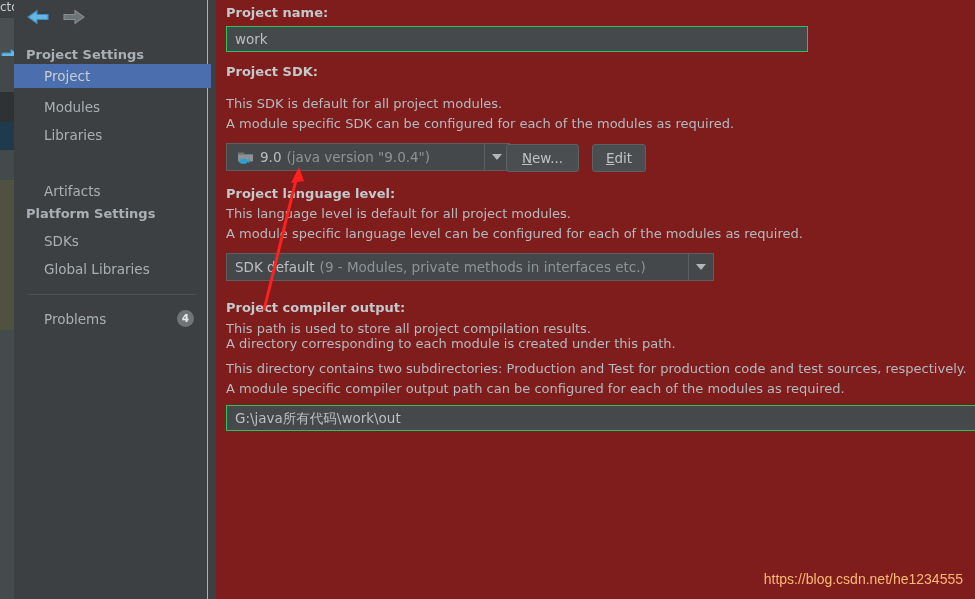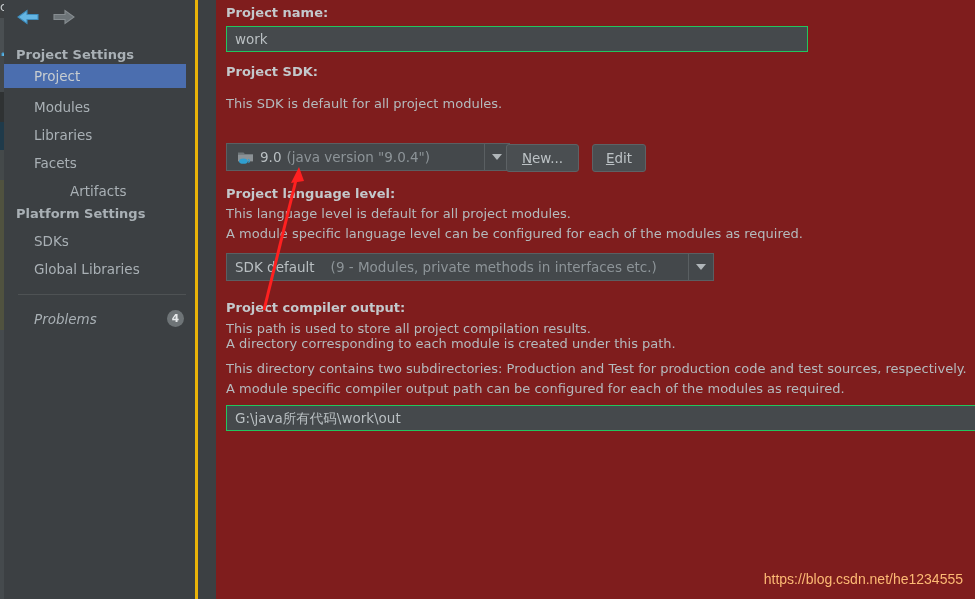--- a/index.html
+++ b/index.html
@@ -46,26 +46,26 @@
     position: absolute;
     left: 0px;
     top: 28px;
     width: 22px;
     height: 18px;
   }
 
   
   #sidebar {
     position: absolute;
-    left: 4px;
+    left: 14px;
     top: 0;
     width: 194px;
     height: 599px;
     background: #3c4043;
-    border-right: 3px solid #eab308;
+    border-right: 1px solid #eab308;
     box-sizing: border-box;
   }
   #nav-bar {
     position: absolute;
     left: 0; top: 0;
     width: 100%;
     height: 34px;
   }
   .nav-arrow {
     position: absolute;
@@ -81,21 +81,21 @@
     position: absolute;
     left: 12px;
     font-size: 13px;
     font-weight: bold;
     color: #a9b0b5;
     white-space: nowrap;
   }
   .tree-item {
     position: absolute;
     left: 0;
-    width: 182px;
+    width: 197px;
     height: 24px;
     line-height: 24px;
     box-sizing: border-box;
     font-size: 13.5px;
     color: #a9b0b5;
     padding-left: 30px;
     cursor: default;
     white-space: nowrap;
   }
   .tree-item.selected {
@@ -273,41 +273,41 @@
       <svg id="nav-forward" class="nav-arrow" viewBox="0 0 24 18">
         <path d="M2 6.5 H13 V2.5 L22 9 l-9 6.5 V11.5 H2 Z" fill="#6d7478" stroke="#868c90" stroke-width="1.1"></path>
       </svg>
     </div>
 
     <div class="group-header" style="top:47px;">Project Settings</div>
 
     <div class="tree-item selected" style="top:64px;">Project</div>
     <div class="tree-item" style="top:95px;">Modules</div>
     <div class="tree-item" style="top:123px;">Libraries</div>
-    <div class="tree-item" style="top:151px;">Facets</div>
-    <div class="tree-item" style="top:179px;margin-left:36px;">Artifacts</div>
+    <div class="tree-item" style="top:179px;">Artifacts</div>
 
     <div class="group-header" style="top:206px;">Platform Settings</div>
 
     <div class="tree-item" style="top:229px;">SDKs</div>
     <div class="tree-item" style="top:257px;">Global Libraries</div>
 
     <div id="sidebar-sep"></div>
 
-    <div class="tree-item" style="top:307px;font-style:italic;">Problems</div>
+    <div class="tree-item" style="top:307px;">Problems</div>
     <div id="badge-problems">4</div>
   </div>
 
   <div id="main">
 
     <div class="label-bold" style="top:5px;">Project name:</div>
     <div class="textfield" style="top:26px; width:582px;">work</div>
 
     <div class="label-bold" style="top:64px;">Project SDK:</div>
     <div class="desc" style="top:96px;">This SDK is default for all project modules.</div>
+    <div class="desc" style="top:116px;">A module specific SDK can be configured for each of the modules as required.</div>
 
     <div class="combo" style="left:10px; top:143px; width:284px;">
       <div class="combo-text">
         <svg class="sdk-icon" viewBox="0 0 17 15">
           <path d="M1 2.5 h5.5 l1.4 1.6 H16 V11 H1 Z" fill="#6f7679"></path>
           <path d="M1 4.8 h15 V11.4 H1 Z" fill="#8c9296"></path>
           <ellipse cx="6.4" cy="11.2" rx="4.3" ry="2.6" fill="#2f9fd0"></ellipse>
           <path d="M11 9.6 c2 0 2 2.6 0 2.6" fill="none" stroke="#2f9fd0" stroke-width="1.1"></path>
         </svg>
         <span>9.0</span>
@@ -327,21 +327,21 @@
         <span>dit</span>
     </div>
 
     <div class="label-bold" style="top:186px;">Project language level:</div>
     <div class="desc" style="top:206px;">This language level is default for all project modules.</div>
     <div class="desc" style="top:226px;">A module specific language level can be configured for each of the modules as required.</div>
 
     <div class="combo" style="left:10px; top:253px; width:488px;">
       <div class="combo-text">
         <span>SDK default</span>
-        <span class="dim" style="margin-left:16px;">(9 - Modules, private methods in interfaces etc.)</span>
+        <span class="dim" style="margin-left:5px;">(9 - Modules, private methods in interfaces etc.)</span>
       </div>
       <div class="combo-arrow">
         <span class="caret"></span>
       </div>
     </div>
 
     <div class="label-bold" style="top:300px;">Project compiler output:</div>
     <div class="desc" style="top:321px;">This path is used to store all project compilation results.</div>
     <div class="desc" style="top:336px;">A directory corresponding to each module is created under this path.</div>
     <div class="desc" style="top:361px;">This directory contains two subdirectories: Production and Test for production code and test sources, respectively.</div>

